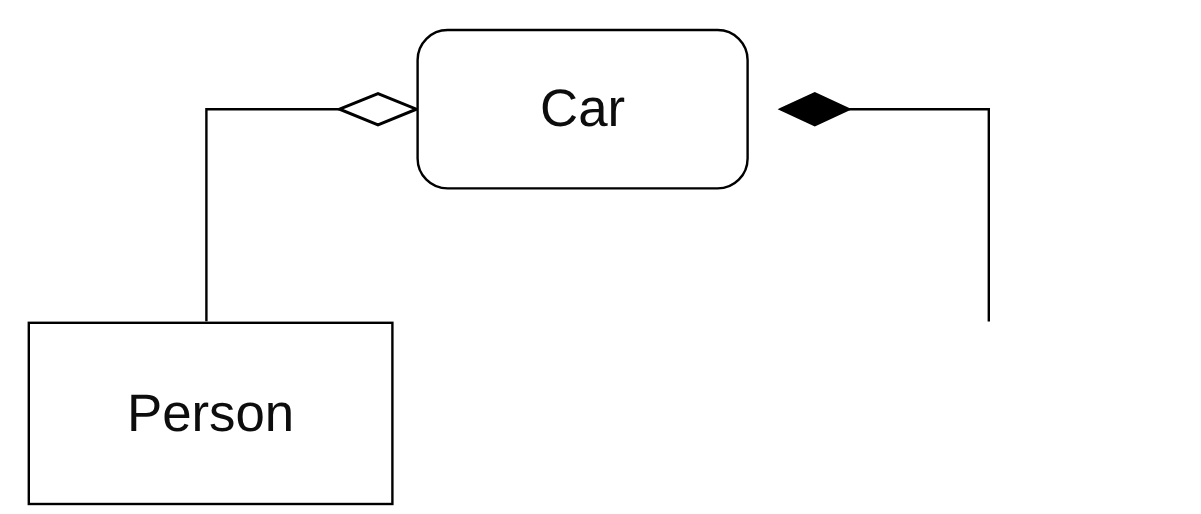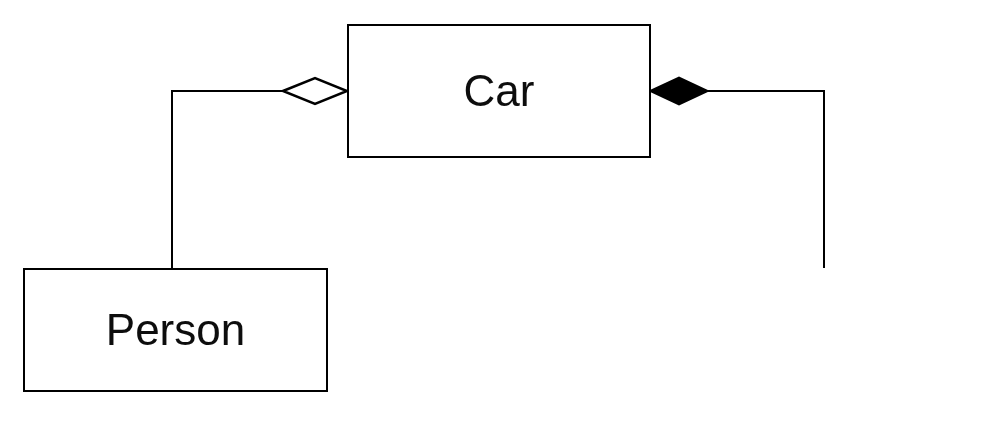--- a/index.html
+++ b/index.html
@@ -32,22 +32,22 @@
     align-items: center;
     justify-content: center;
   }
   .uml-class .label {
     font-size: 44px;
     line-height: 1;
     color: #0d0d0d;
     letter-spacing: 0px;
     white-space: nowrap;
   }
-  #node-car    { left: 347px; top: 24px;  width: 304px; height: 134px; }
-  #node-person { left: 23px;  top: 268px; width: 305px; height: 124px; }
+  #node-car    { left: 347px; top: 24px;  width: 277px; height: 134px; border-radius: 26px; }
+  #node-person { left: 23px;  top: 268px; width: 305px; height: 153px; }
   #node-engine { left: 672px; top: 268px; width: 302px; height: 134px; }
 </style>
 </head>
 <body>
 
 <div id="canvas">
 
   <svg id="edges" viewBox="0 0 1001 428" xmlns="http://www.w3.org/2000/svg">
 
     <path d="M 172 268 L 172 91 L 283 91" fill="none" stroke="#000000" stroke-width="2"></path>

